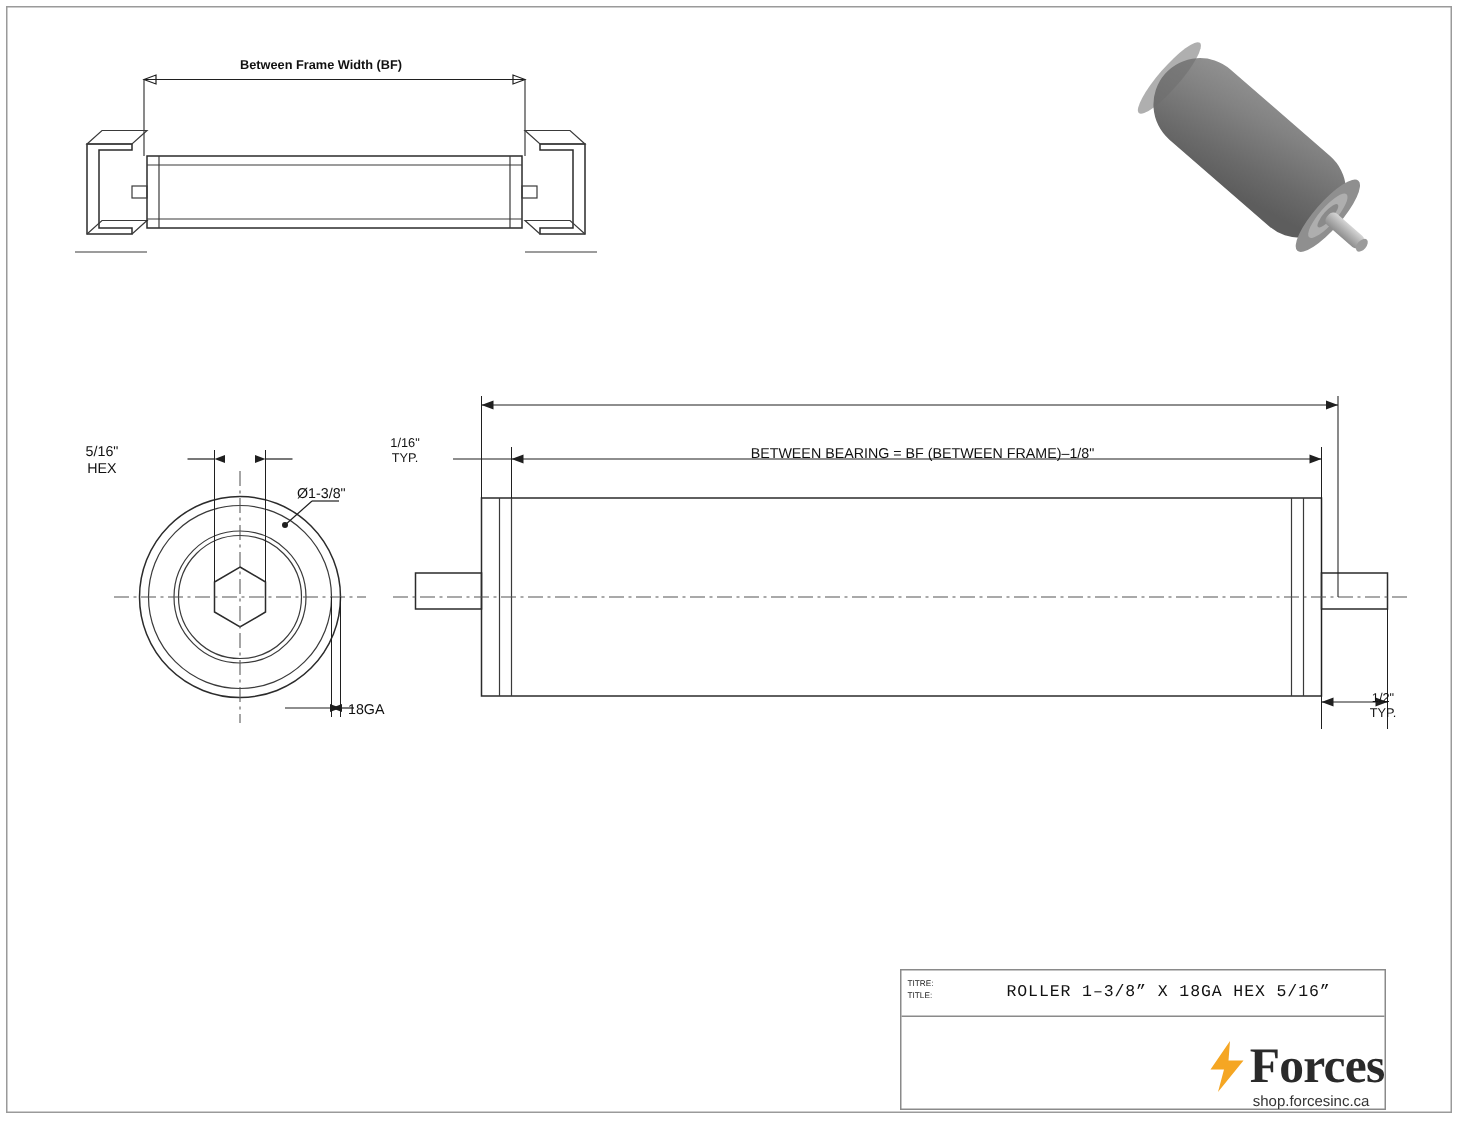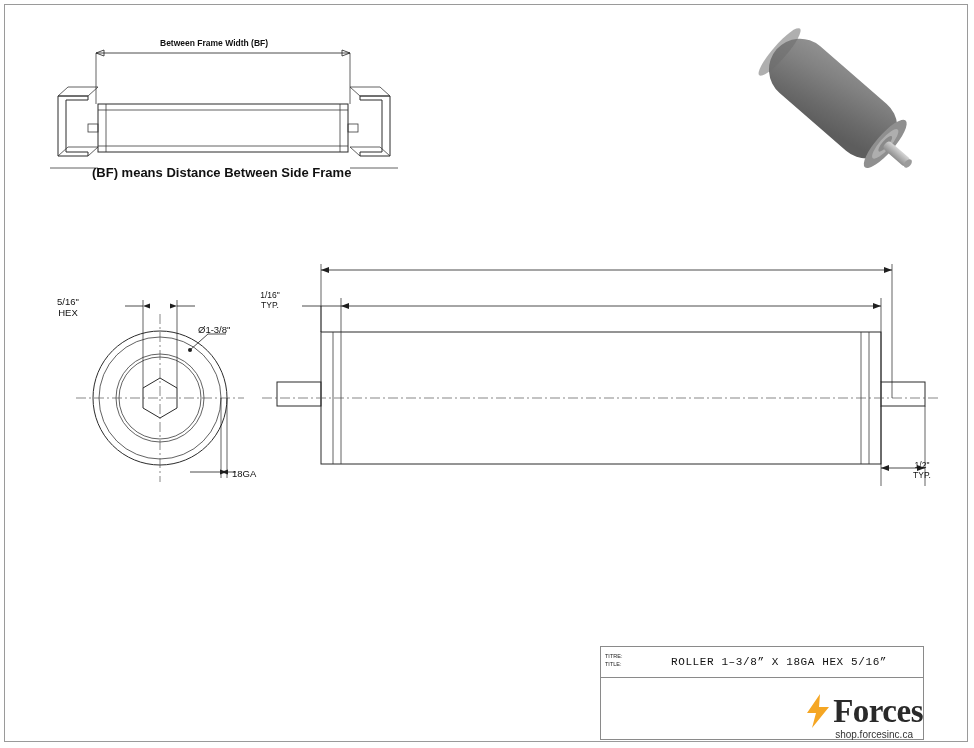--- a/index.html
+++ b/index.html
@@ -136,21 +136,20 @@
       <line class="ln-thin" x1="300" y1="78" x2="300" y2="126"></line>
 
       <rect class="ln-thin" x="48" y="98" width="10" height="8" fill="#e0e0e0"></rect>
       <rect class="ln-thin" x="308" y="98" width="10" height="8" fill="#e0e0e0"></rect>
 
       <line class="ln-thin" x1="10" y1="142" x2="58" y2="142"></line>
       <line class="ln-thin" x1="310" y1="142" x2="358" y2="142"></line>
     </svg>
   </div>
   <div class="abs lbl" id="bf-dim-label">Between Frame Width (BF)</div>
-  <div class="abs lbl" id="bf-caption">(BF) means Distance Between Side Frame</div>
 
   <div class="abs" id="iso">
     <svg width="230" height="160" viewBox="0 0 230 160">
       <defs>
         <linearGradient id="bodyGrad" x1="0" y1="0" x2="0.55" y2="1">
           <stop offset="0%" stop-color="#949494"></stop>
           <stop offset="35%" stop-color="#828282"></stop>
           <stop offset="75%" stop-color="#6a6a6a"></stop>
           <stop offset="100%" stop-color="#5d5d5d"></stop>
         </linearGradient>
@@ -258,20 +257,21 @@
     </svg>
   </div>
 
   <div class="abs dimtext" style="left:38px; top:297px; width:60px;">
     <span>5/16"</span><br>
     <span>HEX</span>
   </div>
   <div class="abs dimtext" style="left:198px; top:325px; width:80px; text-align:left;">Ø1-3/8"</div>
   <div class="abs dimtext" style="left:232px; top:469px; width:60px; text-align:left;">18GA</div>
 
+  <div class="abs dimtext" style="left:455px; top:298px; width:320px;">BETWEEN BEARING = BF (BETWEEN FRAME)–1/8"</div>
   <div class="abs dimtext small" style="left:245px; top:291px; width:50px;">
     <span>1/16"</span><br>
     <span>TYP.</span>
   </div>
   <div class="abs dimtext small" style="left:897px; top:461px; width:50px;">
     <span>1/2"</span><br>
     <span>TYP.</span>
   </div>
 
   <div class="abs" id="title-block">

